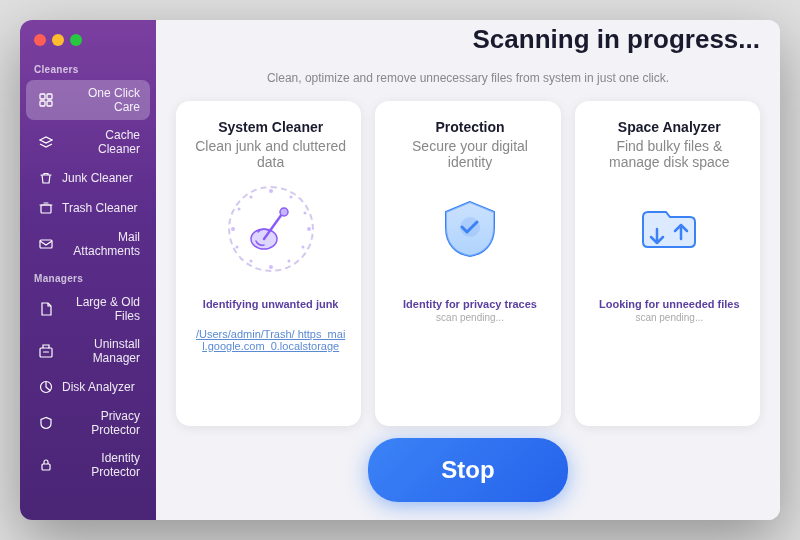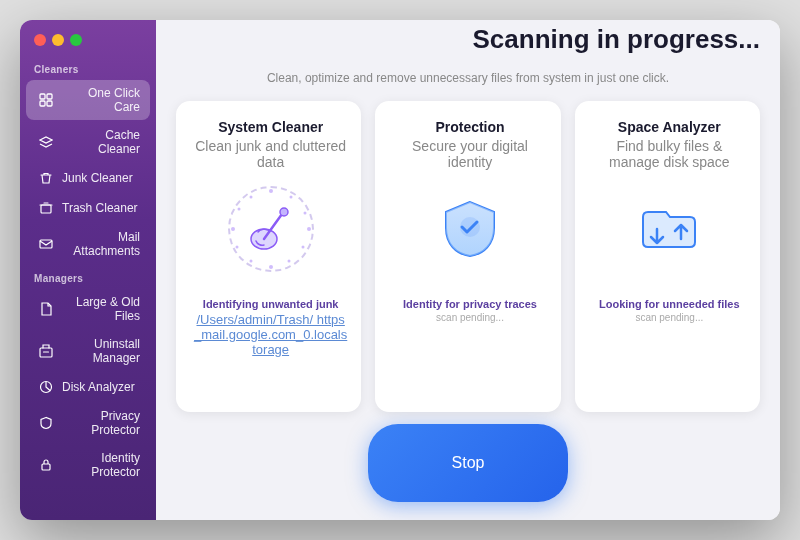--- a/index.html
+++ b/index.html
@@ -198,47 +198,47 @@
       height: 64px;
     }
     .card-status {
       font-size: 11px;
       font-weight: 600;
       color: #5b3fa0;
       text-align: center;
       margin-top: 16px;
     }
     .card-status-file {
-      font-size: 13px;
+      font-size: 11px;
       color: #5b8ad4;
       text-align: center;
       text-decoration: underline;
       word-break: break-all;
-      margin-top: 2px;
+      margin-top: 18px;
     }
     .card-status-pending {
       font-size: 10px;
       color: #aaa;
       text-align: center;
       margin-top: 2px;
     }
     .stop-btn-row {
       display: flex;
       justify-content: center;
       padding: 0 20px 18px 20px;
     }
     .stop-btn {
       background: linear-gradient(135deg, #3b82f6, #2563eb);
       color: white;
       border: none;
       border-radius: 30px;
-      padding: 30px 0;
+      padding: 18px 0;
       width: 200px;
-      font-size: 16px;
-      font-weight: 400;
+      font-size: 24px;
+      font-weight: 700;
       cursor: pointer;
       box-shadow: 0 4px 20px rgba(59,130,246,0.5);
     }
     
     .dot-outer {
       position: absolute;
       width: 84px;
       height: 84px;
       top: 50%;
       left: 50%;

